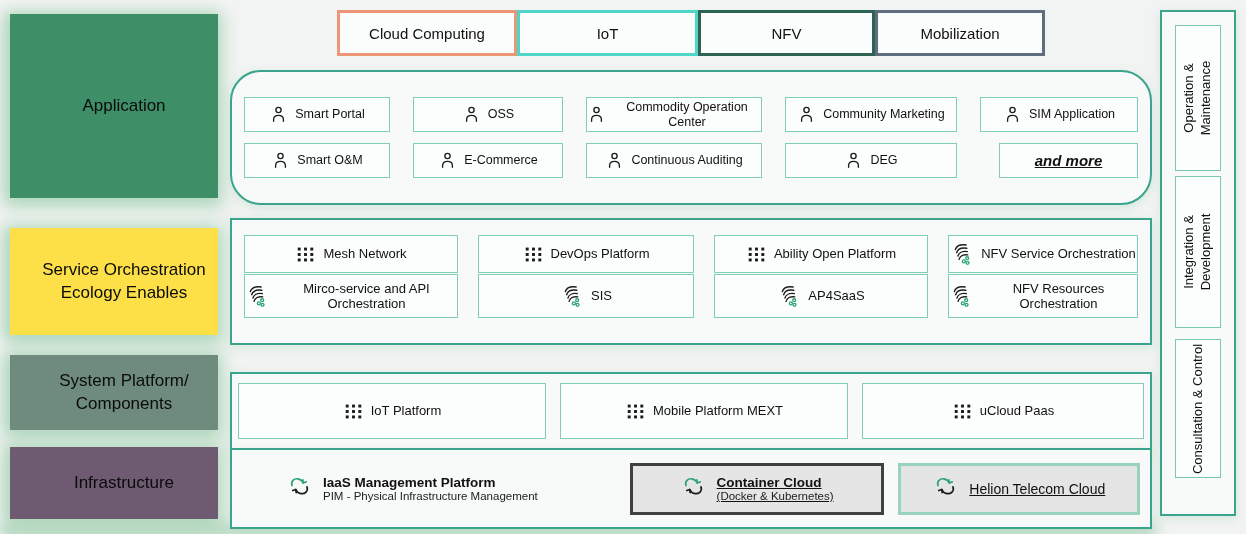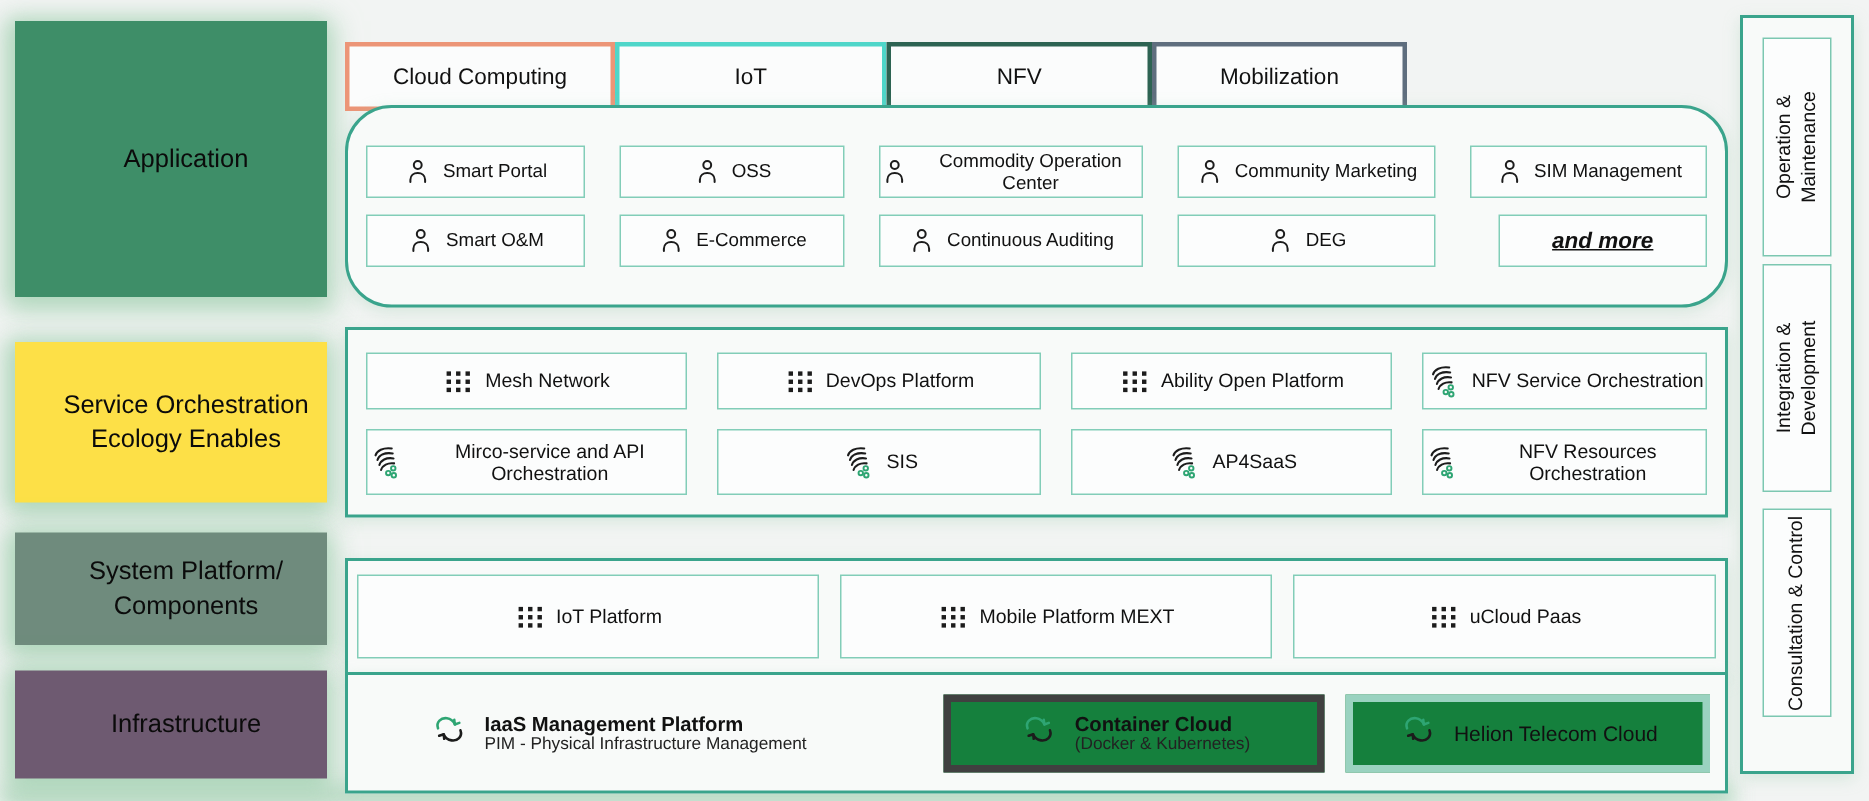--- a/index.html
+++ b/index.html
@@ -25,22 +25,22 @@
     box-shadow:0 5px 16px 5px rgba(158,207,173,0.65), -4px 0 12px 2px rgba(158,207,173,0.45);
     padding-left:20px;
   }
   .left-block .lb-text { width:165px; line-height:1.3; }
   .lb-app   { top:14px;  height:184px; background:#3e8e68; }
   .lb-svc   { top:214px; height:107px; background:#fde047;margin-top:14px; }
   .lb-sys   { top:355px; height:75px;  background:#6f8b7d; }
   .lb-infra { top:447px; height:72px;  background:#6e5a71; }
 
   
-  .chips { position:absolute; left:230px; top:28px; width:922px; height:46px;
-           display:flex; justify-content:flex-start; }
+  .chips { position:absolute; left:230px; top:10px; width:922px; height:46px;
+           display:flex; justify-content:center; }
   .chip {
     height:46px; background:#fbfcfc; display:flex; align-items:center; justify-content:center;
     font-size:15px;
   }
   .chip-cloud { width:180px; border:3px solid #ec9577; }
   .chip-big   { width:168px; border:3px solid #3fa18a; }
   .chip-iot   { width:181px; border:3px solid #4fd6c9; }
   .chip-nfv   { width:177px; border:3px solid #2d6352; }
   .chip-mob   { width:170px; border:3px solid #5f6e7e; }
 
@@ -49,21 +49,21 @@
     position:absolute; left:230px; width:922px;
     border:2px solid #3aa48c; background:#f8faf9;
     box-shadow:0 3px 10px rgba(160,205,178,0.35);
   }
   .c-app   { top:70px;  height:135px; display:grid;
              grid-template-columns:146px 150px 176px 172px 158px;
              grid-template-rows:35px 35px; row-gap:11px;
              justify-content:space-between; padding:25px 12px 0;border-radius:31px; }
   .c-svc   { top:218px; height:127px; display:grid;
              grid-template-columns:214px 216px 214px 190px;
-             grid-template-rows:38px 44px; row-gap:13px;
+             grid-template-rows:38px 44px; row-gap:1px;
              justify-content:space-between; padding:15px 12px 0; }
   .c-sys   { top:372px; height:80px; display:flex; justify-content:space-between;
              padding:9px 6px 0; }
   .c-infra { top:448px; height:81px; display:flex; align-items:center; padding:0 10px; }
 
   
   .item {
     border:1px solid #82cdb8; background:#fcfdfd;
     display:flex; align-items:center; justify-content:center;
     gap:7px; font-size:12.5px; text-align:center; line-height:1.18;
@@ -72,22 +72,22 @@
   .svc-item { font-size:13px; }
   .sys-item { font-size:13px; }
   .sys-item.b1 { width:308px; height:56px; }
   .sys-item.b2 { width:288px; height:56px; }
   .sys-item.b3 { width:282px; height:56px; }
   .more-item { font-size:15px; font-style:italic; font-weight:600; text-decoration:underline;margin-left:19px; }
 
   
   .infra-item { display:flex; align-items:center; gap:10px; }
   .infra-plain { width:352px; margin-left:44px; }
-  .infra-box   { border:5px solid #404040; background:#15803d; height:52px;
-                 justify-content:center; }
+  .infra-box   { border:3px solid #404040; background:#e5e5e5; height:52px;
+                 justify-content:center;text-decoration:underline; }
   .infra-box.b2 { width:266px; margin-left:8px; }
   .infra-box.b3 { width:254px; margin-left:14px; border-color:#9ad2c0; }
   .infra-text { text-align:left; }
   .infra-title { font-size:13.5px; font-weight:700; }
   .infra-sub   { font-size:11.5px; color:#222; }
   .infra-single { font-size:14px; }
 
   
   .sidebar {
     position:absolute; left:1160px; top:10px; width:76px; height:506px;
@@ -177,21 +177,21 @@
 </span>
       <span>Community Marketing</span>
     </div>
   <div class="item">
       <span class="icon">
   <svg viewBox="0 0 24 24" width="19" height="19">
     <circle cx="12" cy="6.3" r="3.3" fill="none" stroke="#1c1c1c" stroke-width="1.7"></circle>
     <path d="M5.8 20.6 v-1.9 c0-3.6 2.8-5.6 6.2-5.6 s6.2 2 6.2 5.6 v1.9" fill="none" stroke="#1c1c1c" stroke-width="1.7" stroke-linecap="round"></path>
   </svg>
 </span>
-      <span>SIM Management</span>
+      <span>SIM Application</span>
     </div>
   <div class="item">
       <span class="icon">
   <svg viewBox="0 0 24 24" width="19" height="19">
     <circle cx="12" cy="6.3" r="3.3" fill="none" stroke="#1c1c1c" stroke-width="1.7"></circle>
     <path d="M5.8 20.6 v-1.9 c0-3.6 2.8-5.6 6.2-5.6 s6.2 2 6.2 5.6 v1.9" fill="none" stroke="#1c1c1c" stroke-width="1.7" stroke-linecap="round"></path>
   </svg>
 </span>
       <span>Smart O&amp;M</span>
     </div>

